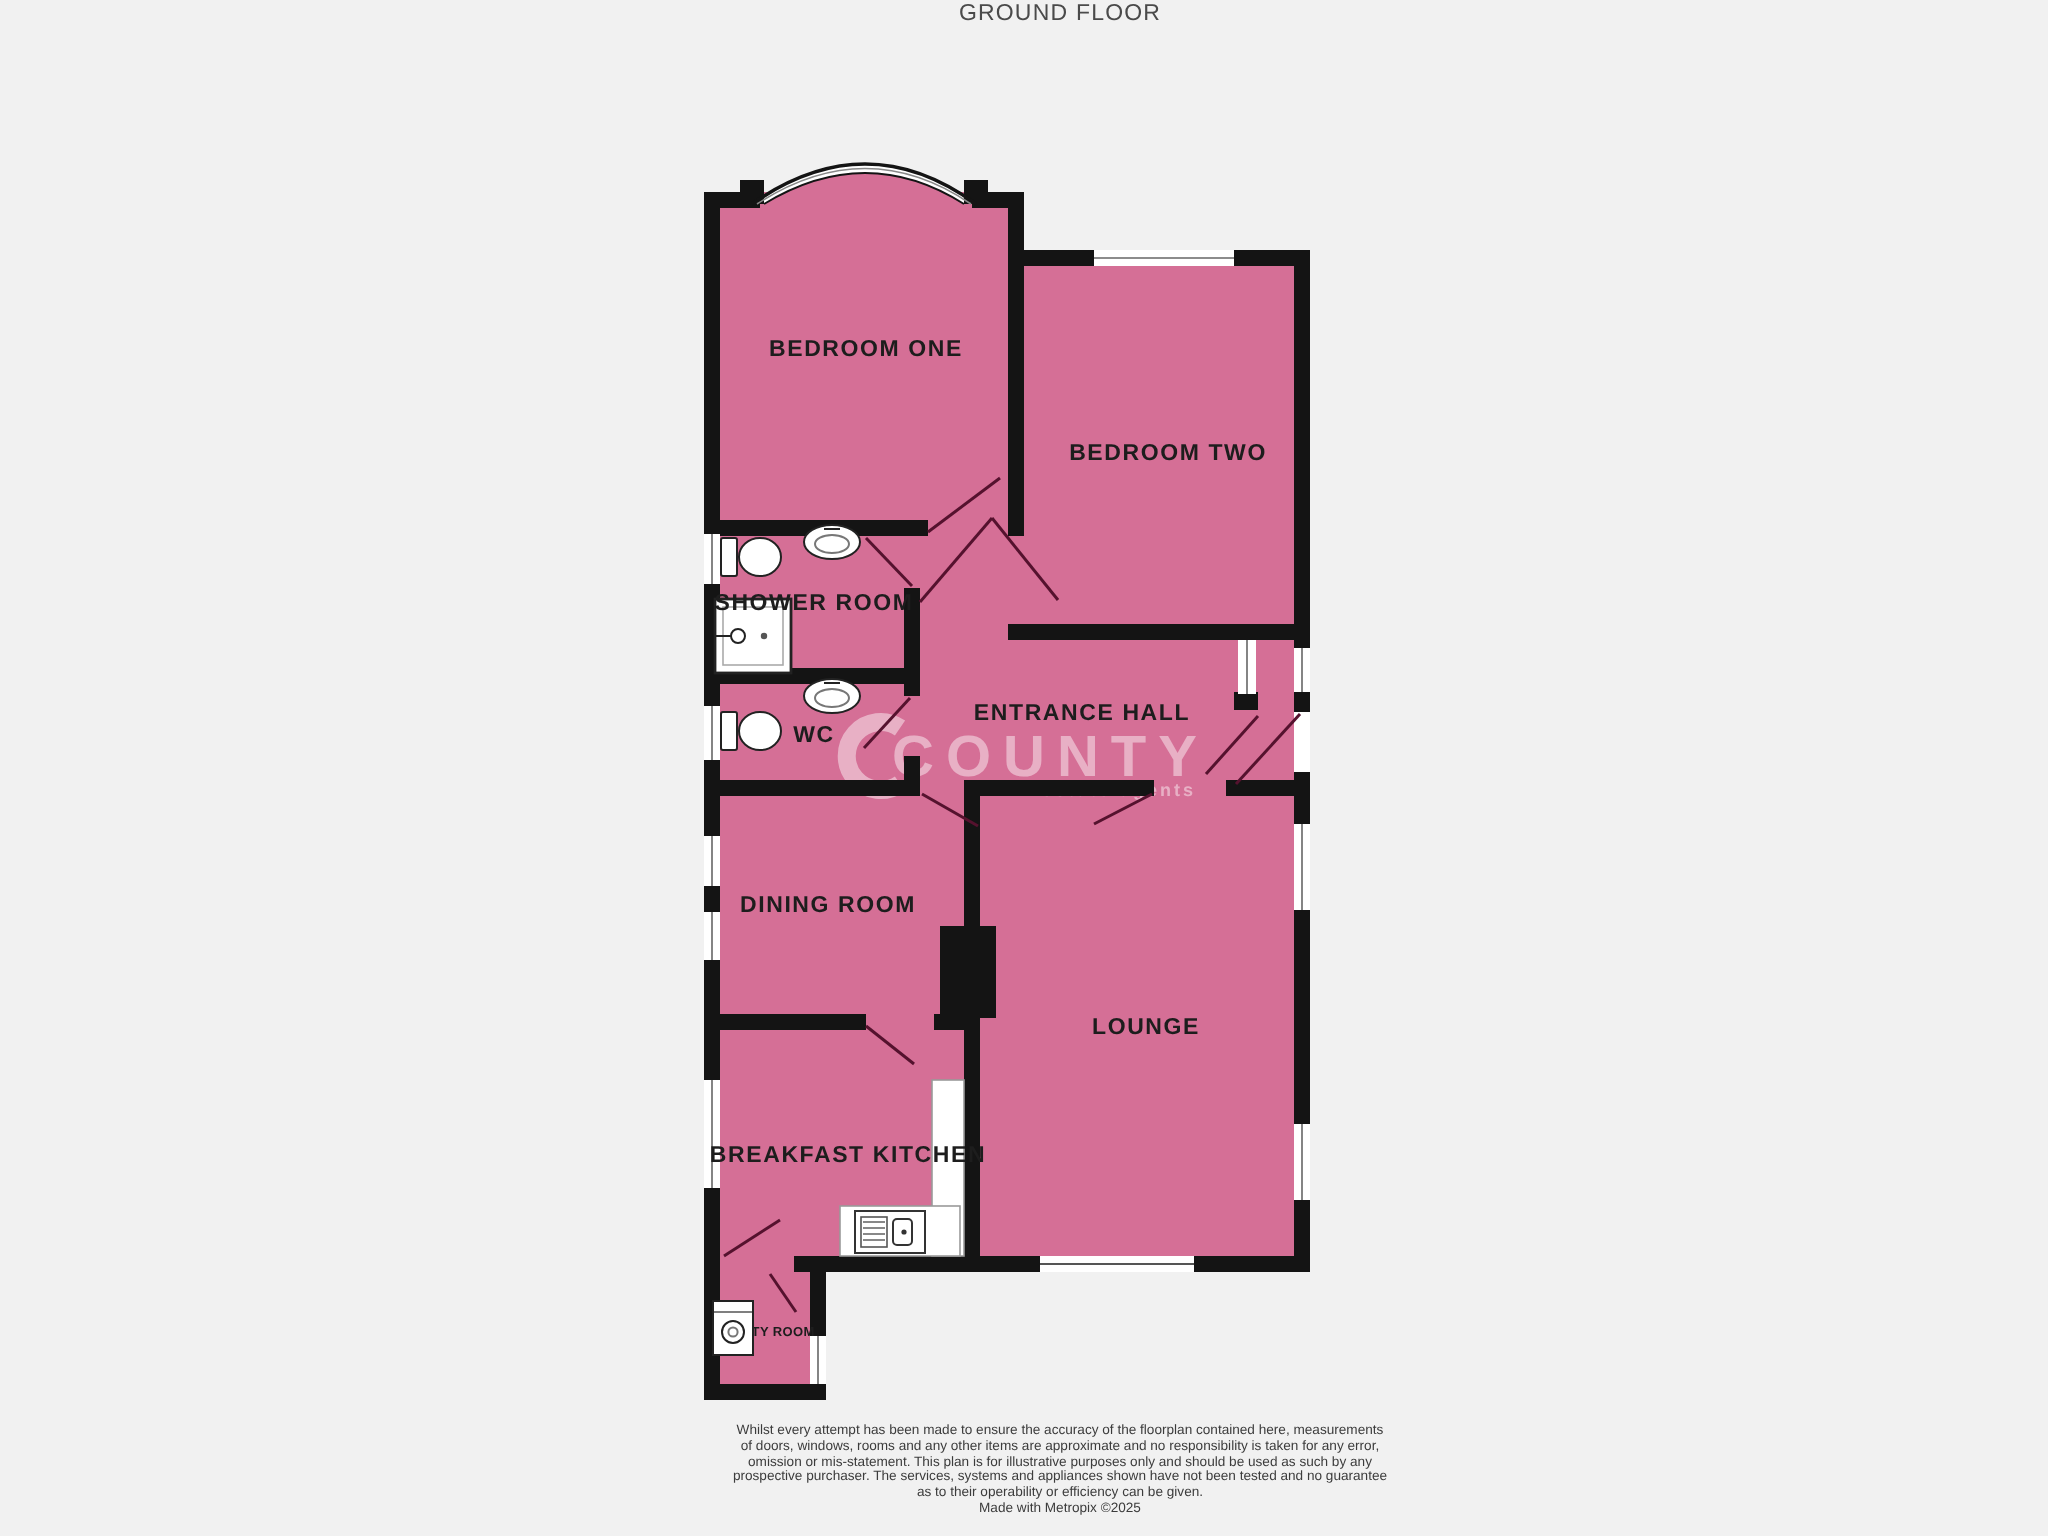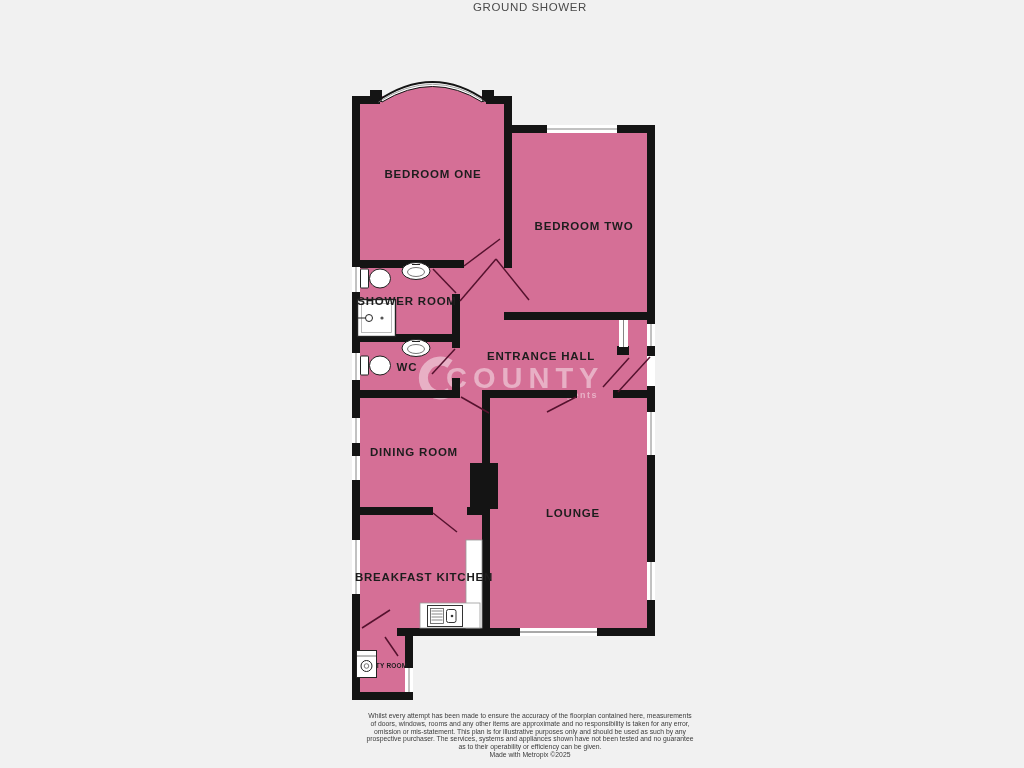--- a/index.html
+++ b/index.html
@@ -29,21 +29,21 @@
   #footer{
     position:absolute;top:712px;left:530px;transform:translateX(-50%);
     width:470px;text-align:center;color:#3c3c3c;
     font-size:6.8px;line-height:7.8px;
   }
   #footer .credit{margin-top:0px;}
 </style>
 </head>
 <body>
 
-<div id="floor-title">GROUND SHOWER</div>
+<div id="floor-title">GROUND FLOOR</div>
 
 <svg id="plan-svg" width="1024" height="768" viewBox="0 0 1024 768">
 
   <g>
     <rect x="352" y="96" width="160" height="172" fill="#d56f96"></rect>
     <rect x="504" y="125" width="151" height="195" fill="#d56f96"></rect>
     <rect x="352" y="260" width="303" height="138" fill="#d56f96"></rect>
     <rect x="352" y="390" width="303" height="246" fill="#d56f96"></rect>
     <rect x="352" y="636" width="61" height="64" fill="#d56f96"></rect>
     <path d="M376,102 Q433,62 488,102 Z" fill="#ffffff"></path>

